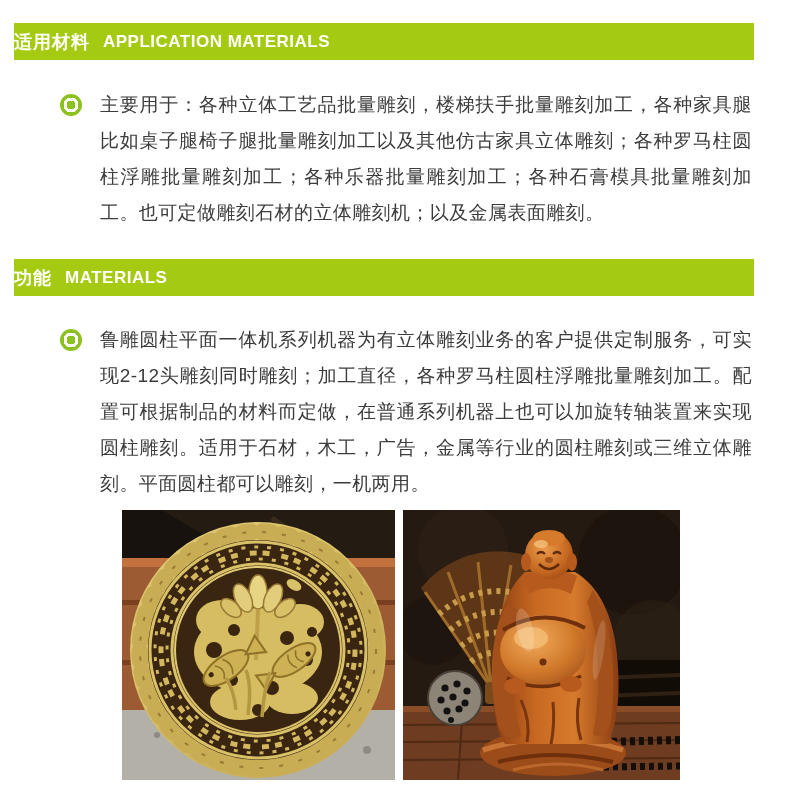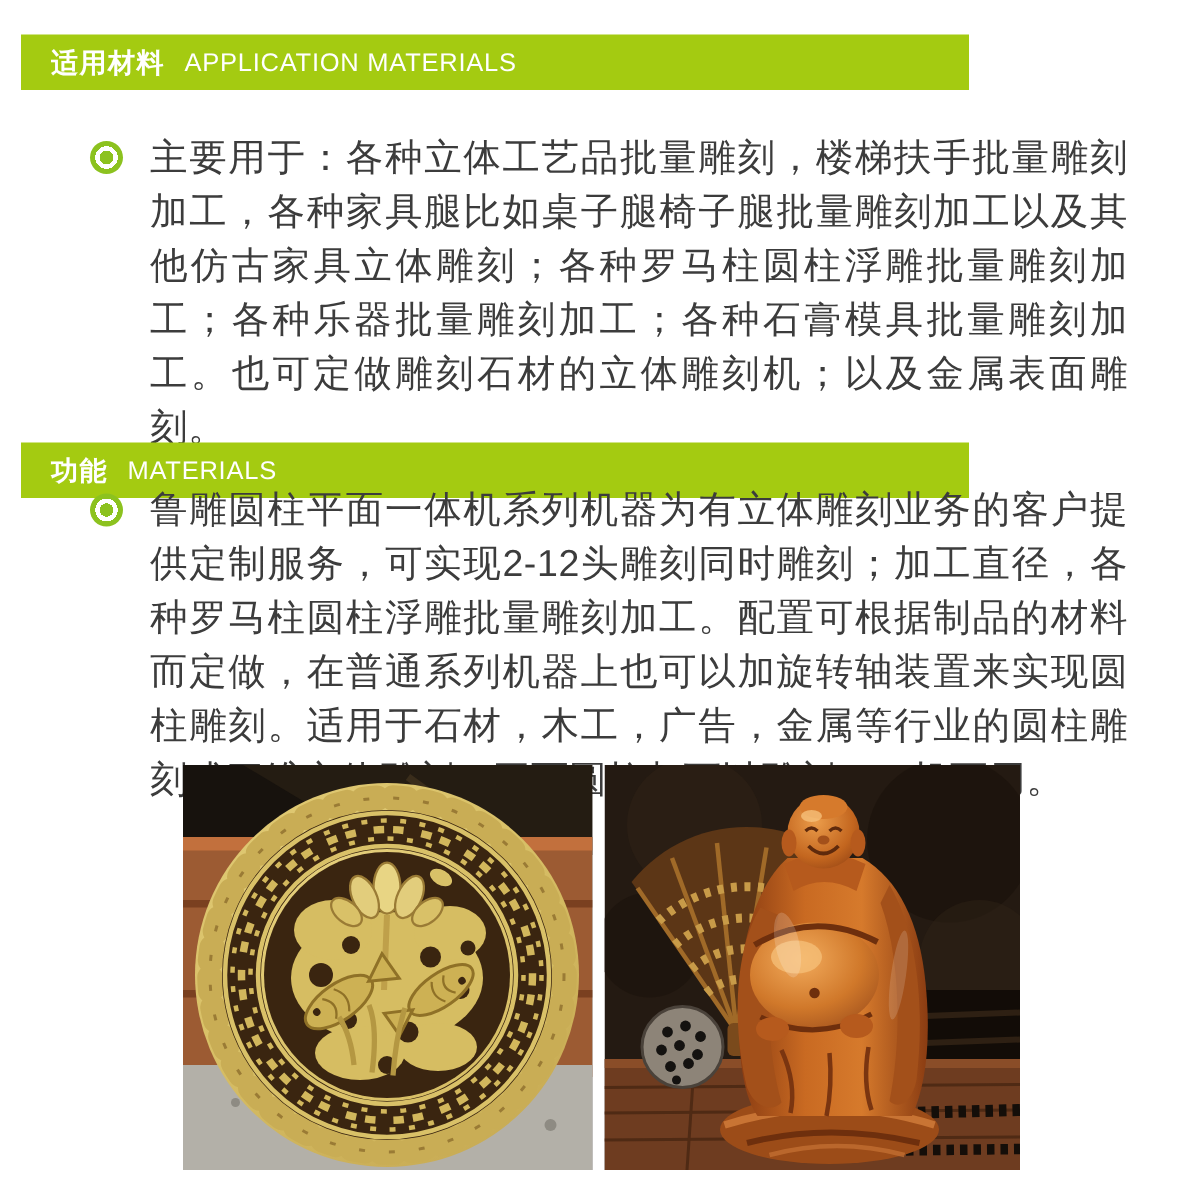--- a/index.html
+++ b/index.html
@@ -1,34 +1,34 @@
 <!DOCTYPE html>
 <html><head>
 <meta charset="utf-8">
 <style>
   html,body{margin:0;padding:0;background:#ffffff;}
   .page{
     position:relative;width:800px;height:801px;background:#ffffff;overflow:hidden;
     font-family:"Liberation Sans","DejaVu Sans",sans-serif;
   }
   .section-bar{
-    position:absolute;left:14px;width:632px;height:37px;background:#a4cb11;
-    display:flex;align-items:center;padding-left:20px;box-sizing:border-box;
+    position:absolute;left:14px;width:740px;height:37px;background:#a4cb11;
+    display:flex;align-items:center;box-sizing:border-box;
   }
   .bar-zh{color:#ffffff;font-size:18px;font-weight:bold;letter-spacing:1px;}
-  .bar-en{color:#ffffff;font-size:17px;font-weight:normal;margin-left:13px;letter-spacing:0.5px;}
-  .bar1{top:23px;} .bar2{top:259px;margin-top:36px;}
+  .bar-en{color:#ffffff;font-size:17px;font-weight:bold;margin-left:13px;letter-spacing:0.5px;}
+  .bar1{top:23px;} .bar2{top:259px;}
   .bullet{
     position:absolute;left:60px;width:22px;height:22px;border-radius:50%;
     background:radial-gradient(circle at 50% 50%, #8cc21f 0 4.5px, #ffffff 4.5px 7.5px, #8cc21f 7.5px 11px);
   }
   .bullet1{top:94px;} .bullet2{top:329px;}
   .body-text{
     position:absolute;left:100px;width:652px;margin:0;
-    font-size:25px;line-height:36px;color:#3c3c3c;letter-spacing:0.4px;
+    font-size:19px;line-height:36px;color:#3c3c3c;letter-spacing:0.4px;
     text-align:justify;
   }
   .body1{top:87px;} .body2{top:322px;}
   .images-row{position:absolute;left:0;top:510px;width:800px;height:270px;}
   .photo{position:absolute;top:0;height:270px;}
   .photo-left{left:122px;width:273px;}
   .photo-right{left:403px;width:277px;}
   .photo svg{display:block;width:100%;height:100%;}
 </style>
 </head>

